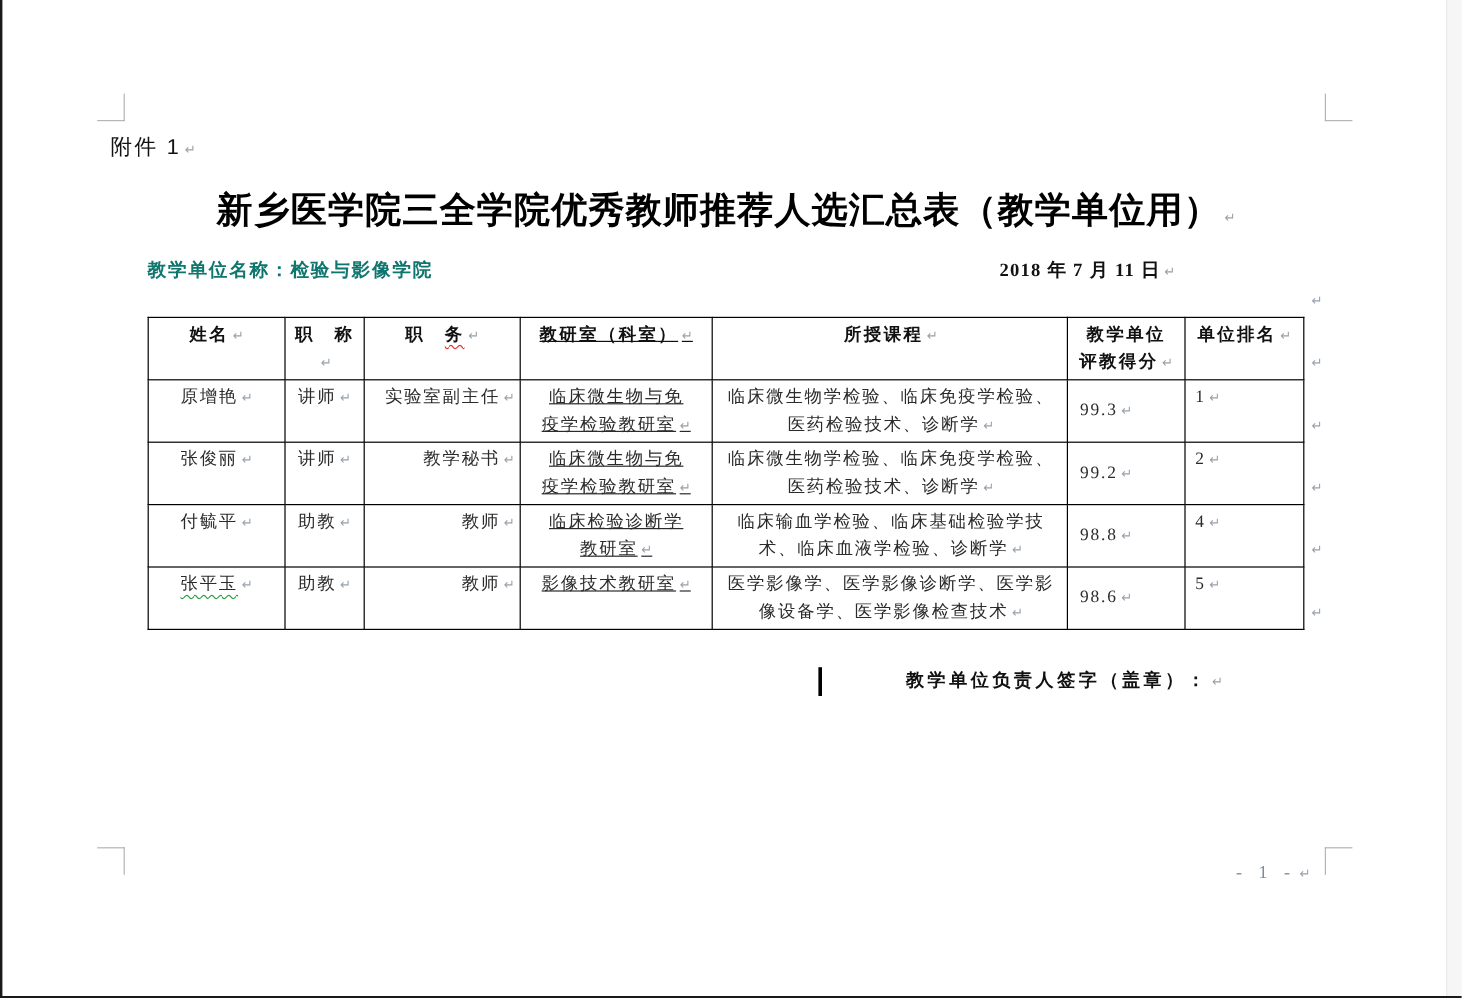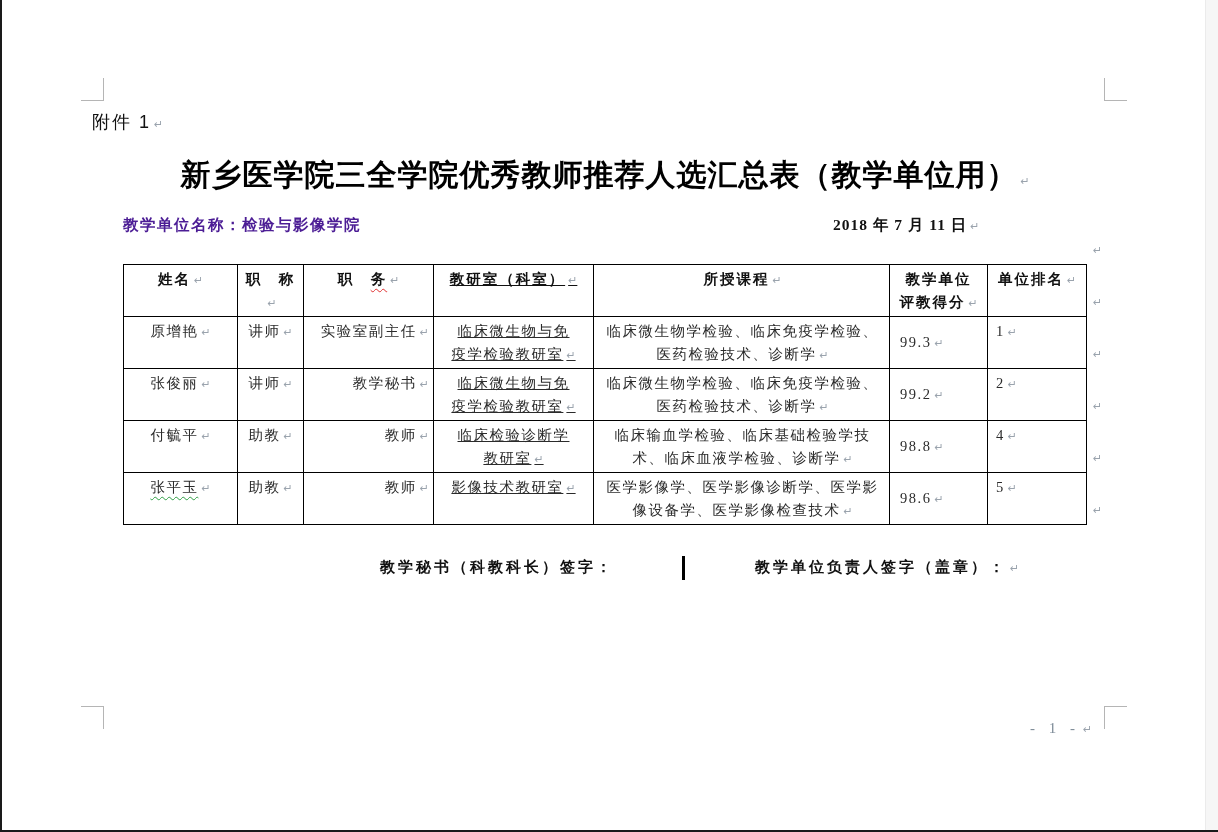--- a/index.html
+++ b/index.html
@@ -20,21 +20,21 @@
   .crop.bl{left:81px;top:706px;border-right:1px solid #b5b5b5;border-top:1px solid #b5b5b5;}
   .crop.br{left:1104px;top:706px;border-left:1px solid #b5b5b5;border-top:1px solid #b5b5b5;}
 
   .pmark{color:#9aa3ad;font-size:11px;font-family:"DejaVu Sans",sans-serif;margin-left:3px;font-weight:normal;letter-spacing:0;}
 
   .attachment{position:absolute;left:92px;top:110px;font-family:"Liberation Sans",sans-serif;
     font-size:18px;color:#111;letter-spacing:2px;}
   .doc-title{position:absolute;left:100px;top:155px;width:1010px;text-align:center;
     font-family:"Liberation Sans",sans-serif;font-weight:600;font-size:30px;color:#000;letter-spacing:1px;}
   .info-line{position:absolute;left:123px;top:215px;width:963px;height:24px;font-weight:bold;font-size:15.5px;}
-  .unit-name{position:absolute;left:0;top:0;letter-spacing:1.5px;color:#4c1d95;}
+  .unit-name{position:absolute;left:0;top:0;letter-spacing:1.5px;color:#0f766e;}
   .doc-date{position:absolute;left:710px;top:0;letter-spacing:1px;color:#111;}
 
   
   .tbl-wrap{position:absolute;left:123px;top:240px;width:963px;}
   table.doc{border-collapse:collapse;table-layout:fixed;width:963px;margin-top:24px;}
   table.doc td,table.doc th{border:1px solid #000;vertical-align:top;padding:3px 4px 0 4px;
     font-size:14.5px;line-height:23px;letter-spacing:1.5px;color:#2b2b2b;
     white-space:pre-line;overflow:hidden;box-sizing:border-box;}
   table.doc tr{height:52px;}
   table.doc th{font-weight:bold;color:#111;text-align:center;letter-spacing:2px;}
@@ -145,18 +145,17 @@
       <span class="pmark row-mark" style="top: 4px;">↵</span>
       <span class="pmark row-mark" style="top: 56px;">↵</span>
       <span class="pmark row-mark" style="top: 108px;">↵</span>
       <span class="pmark row-mark" style="top: 160px;">↵</span>
       <span class="pmark row-mark" style="top: 212px;">↵</span>
       <span class="pmark row-mark" style="top: 264px;">↵</span>
     </div>
 </div>
 
 <div class="sign-line">
-  <span class="sign-secretary">教学秘书（科教科长）签字：</span>
   <div class="caret"></div>
   <span class="sign-leader"><span>教学单位负责人签字（盖章）：</span><span class="pmark">↵</span></span>
 </div>
 
 <div class="page-number"><span>- 1 -</span><span class="pmark">↵</span></div>
 
 </body></html>

